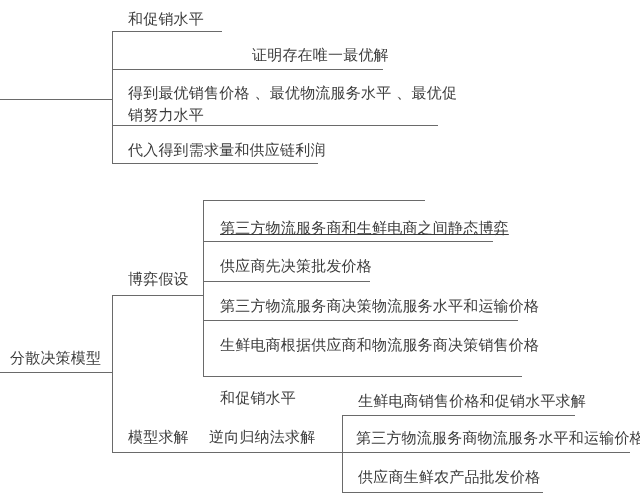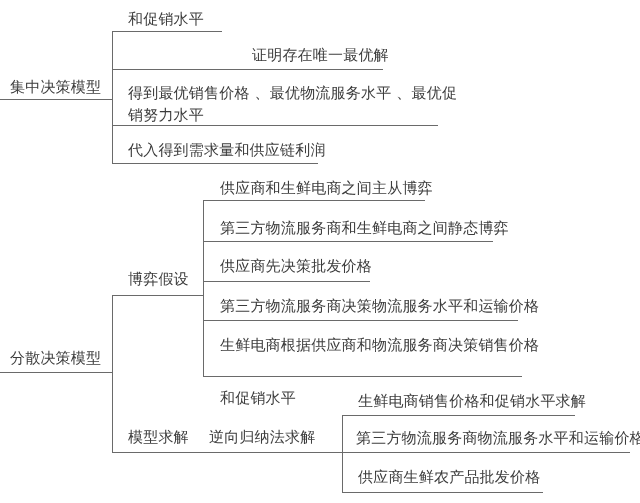--- a/index.html
+++ b/index.html
@@ -19,39 +19,37 @@
     letter-spacing:0.2px;
   }
   .hline{position:absolute;height:1px;background:#6a6a6a;}
   .vline{position:absolute;width:1px;background:#6a6a6a;}
 </style>
 </head>
 <body>
 
 <div id="canvas">
 
-  <div class="node" style="left:10px;top:78px;">集中决策模型</div>
 
   <div class="node" style="left:128px;top:10px;">和促销水平</div>
 
 
   <div class="node" style="left:252px;top:46px;">证明存在唯一最优解</div>
 
   <div class="node" style="left:128px;top:106px;">销努力水平</div>
   <div class="node" style="left:128px;top:84px;">得到最优销售价格 、最优物流服务水平 、最优促</div>
 
   <div class="node" style="left:128px;top:141px;">代入得到需求量和供应链利润</div>
 
   <div class="node" style="left:10px;top:349px;">分散决策模型</div>
 
   <div class="node" style="left:128px;top:270px;">博弈假设</div>
 
-  <div class="node" style="left:220px;top:179px;">供应商和生鲜电商之间主从博弈</div>
 
-  <div class="node" style="left:220px;top:219px;">第三方物流服务商和生鲜电商之间静态博弈</div>
+  <div class="node" style="left:220px;top:219px;text-decoration:underline;">第三方物流服务商和生鲜电商之间静态博弈</div>
 
   <div class="node" style="left:220px;top:257px;">供应商先决策批发价格</div>
 
   <div class="node" style="left:220px;top:297px;">第三方物流服务商决策物流服务水平和运输价格</div>
 
   <div class="node" style="left:220px;top:336px;">生鲜电商根据供应商和物流服务商决策销售价格</div>
   <div class="node" style="left:220px;top:357px;margin-top:32px;">和促销水平</div>
 
   <div class="node" style="left:128px;top:428px;">模型求解</div>
 

